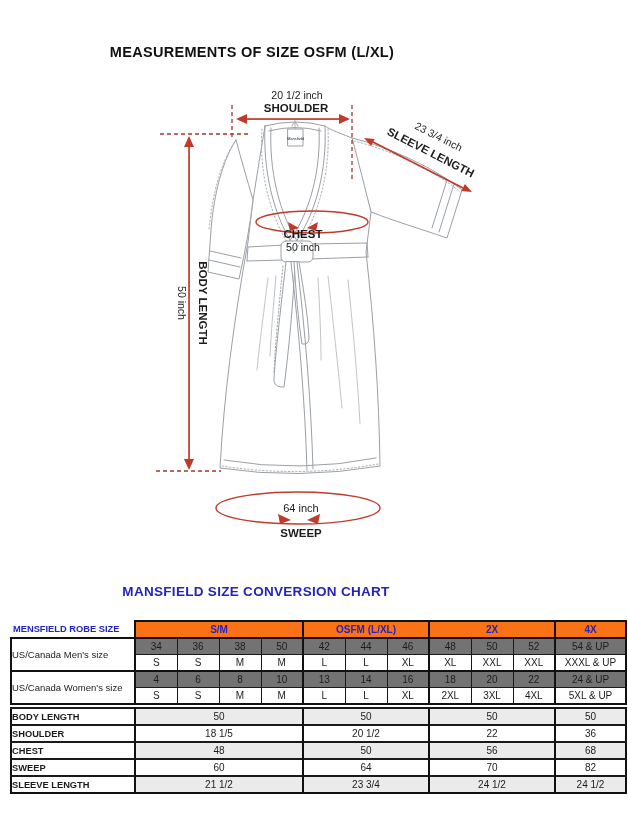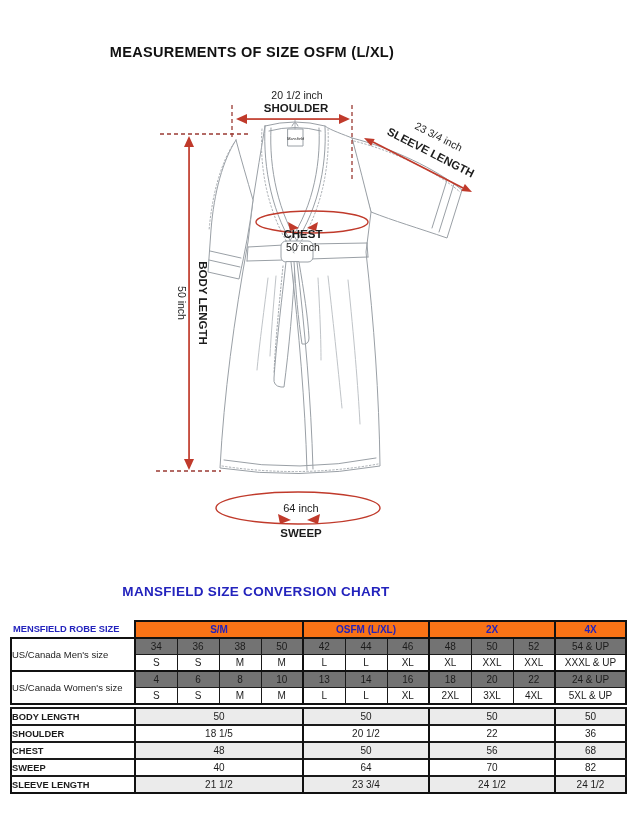--- a/index.html
+++ b/index.html
@@ -259,21 +259,21 @@
   </tr>
   <tr class="shade">
     <td class="lbl">CHEST</td>
     <td class="gsep">48</td>
     <td class="gsep">50</td>
     <td class="gsep">56</td>
     <td class="gsep">68</td>
   </tr>
   <tr>
     <td class="lbl">SWEEP</td>
-    <td class="gsep">40</td>
+    <td class="gsep">60</td>
     <td class="gsep">64</td>
     <td class="gsep">70</td>
     <td class="gsep">82</td>
   </tr>
   <tr class="shade">
     <td class="lbl">SLEEVE LENGTH</td>
     <td class="gsep">21 1/2</td>
     <td class="gsep">23 3/4</td>
     <td class="gsep">24 1/2</td>
     <td class="gsep">24 1/2</td>

